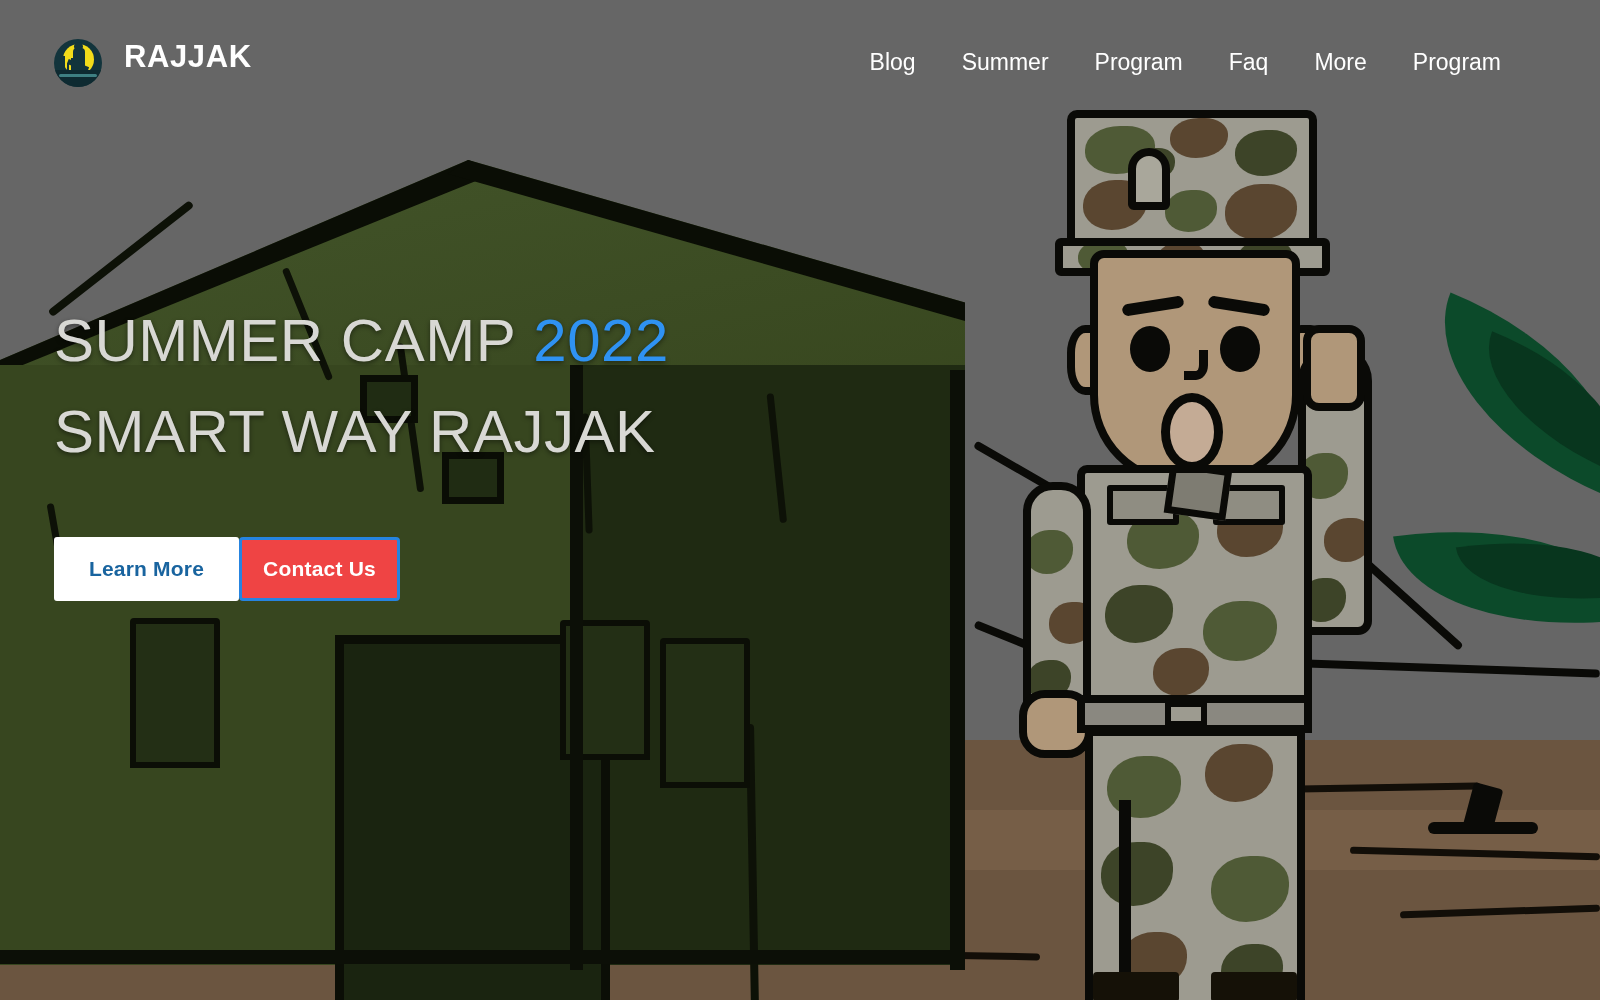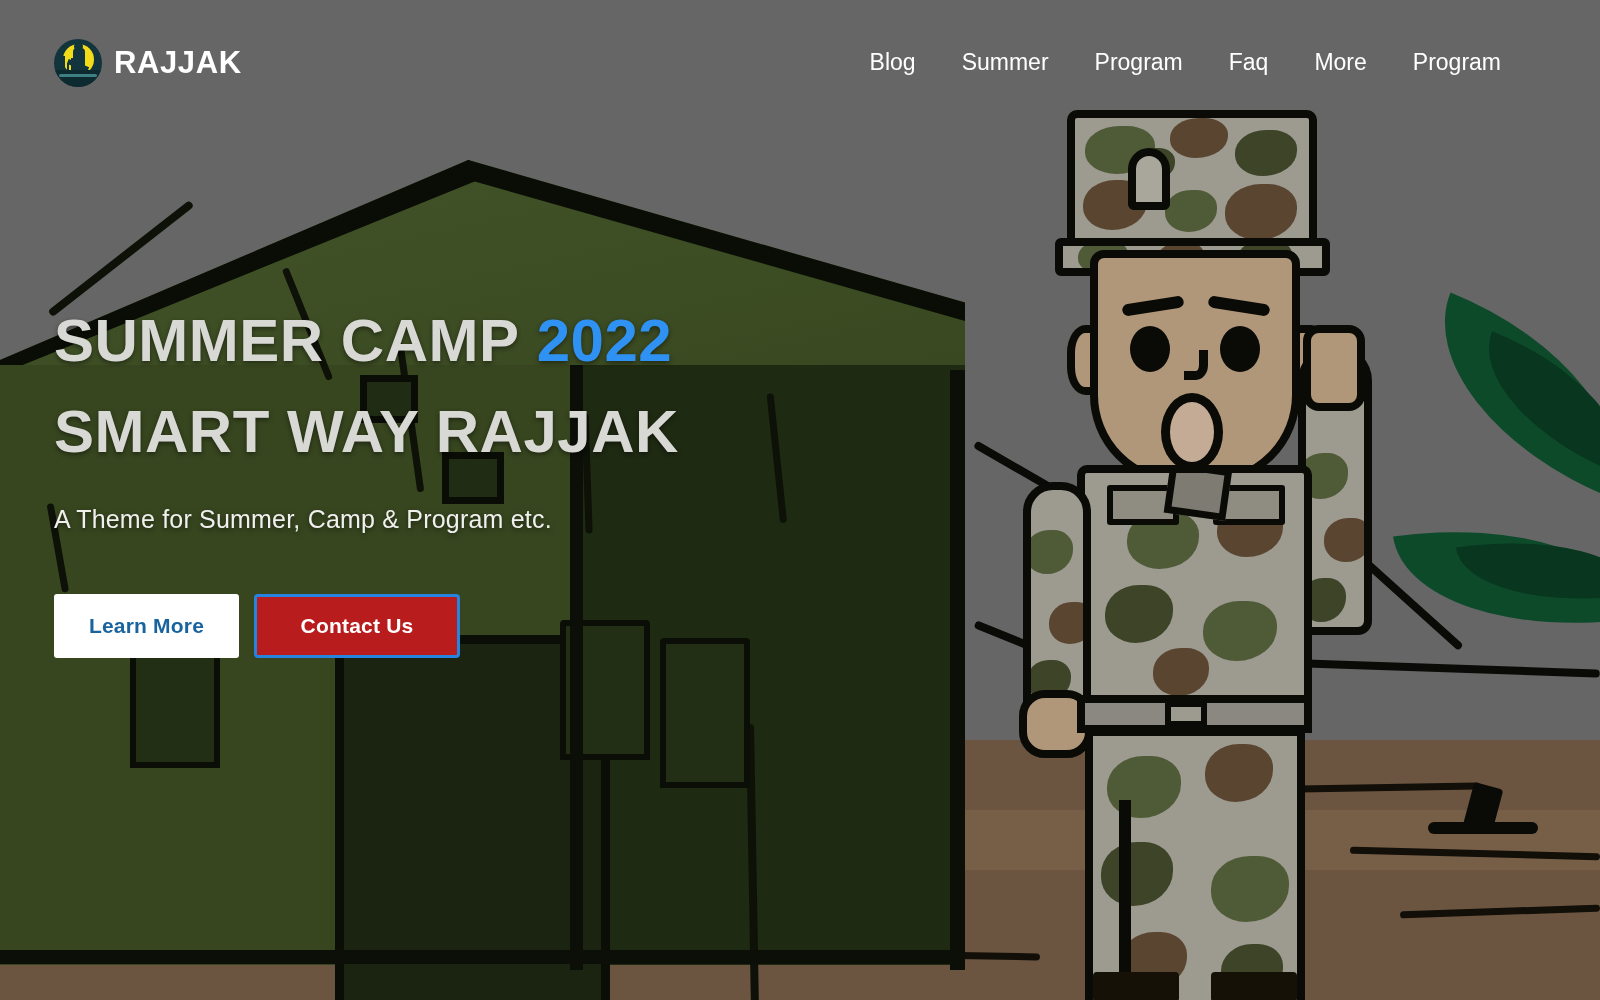--- a/index.html
+++ b/index.html
@@ -137,21 +137,21 @@
   }
   .leg-split { position:absolute; left:104px; top:690px; width:12px; height:210px; background:#0a0a07; }
   .boot { position:absolute; background:#151107; border-radius:4px; }
 
   
   .header {
     position:absolute; top:0; left:0; right:0; height:125px;
     display:flex; align-items:center; justify-content:space-between;
     padding:0 76px 0 54px; z-index:50;
   }
-  .brand { display:flex; align-items:center; gap:12px; }
+  .brand { display:flex; gap:22px; }
   .brand-mark {
     position:relative; width:48px; height:48px; border-radius:50%;
     background:#12343c; overflow:hidden; flex:none;
   }
   .brand-sun {
     position:absolute; left:9px; top:5px; width:31px; height:31px;
     border-radius:50%; background:#f2dc1a;
   }
   .brand-hiker {
     position:absolute; left:19px; top:9px; width:12px; height:26px;
@@ -184,40 +184,40 @@
   }
   .nav { display:flex; align-items:center; gap:0; }
   .nav-item {
     color:#ffffff; font-size:23px; padding:0 23px; cursor:pointer;
     white-space:nowrap;
   }
 
   
   .hero { position:absolute; left:54px; top:295px; z-index:40; }
   .hero h1 {
-    font-size:60px; font-weight:bold; color:#d8d8d4; letter-spacing:.5px;
+    font-size:60px; font-weight:normal; color:#d8d8d4; letter-spacing:.5px;
     line-height:1.52; text-shadow:0 2px 5px rgba(0,0,0,.45);
   }
   .hero h1 .year { color:#2f92f2; }
   .hero .sub {
     margin-top:28px; font-size:25px; color:#f0f0ee; letter-spacing:.2px;
     text-shadow:0 2px 5px rgba(0,0,0,.5);
   }
-  .hero .btns { margin-top:60px; display:flex; gap:15px; }
+  .hero .btns { margin-top:60px; display:flex; }
   .btn {
     font-size:21px; font-weight:bold; cursor:pointer;
     display:flex; align-items:center; justify-content:center;
     height:64px; letter-spacing:.2px;
   }
   .btn-light {
     background:#ffffff; color:#19649f; width:185px;
     border:2px solid #ffffff; border-radius:3px;
   }
   .btn-primary {
-    background:#b91c1c; color:#ffffff; width:206px;
+    background:#ef4444; color:#ffffff; width:161px;
     border:3px solid #2684e0; border-radius:4px;
   }
 </style>
 </head>
 <body>
 
 <div class="page">
 
   <div class="scene">
     <div class="sky"></div>
@@ -378,21 +378,20 @@
   </div>
 
   <div class="hero">
     <h1>
       <span>
         <span>SUMMER CAMP</span><span>&nbsp;</span><span class="year">2022</span>
       </span><br>
       <span>SMART WAY RAJJAK</span>
     </h1>
 
-    <div class="sub">A Theme for Summer, Camp &amp; Program etc.</div>
 
     <div class="btns">
       <div class="btn btn-light">Learn More</div>
       <div class="btn btn-primary">Contact Us</div>
     </div>
   </div>
 
 </div>
 
 </body></html>

